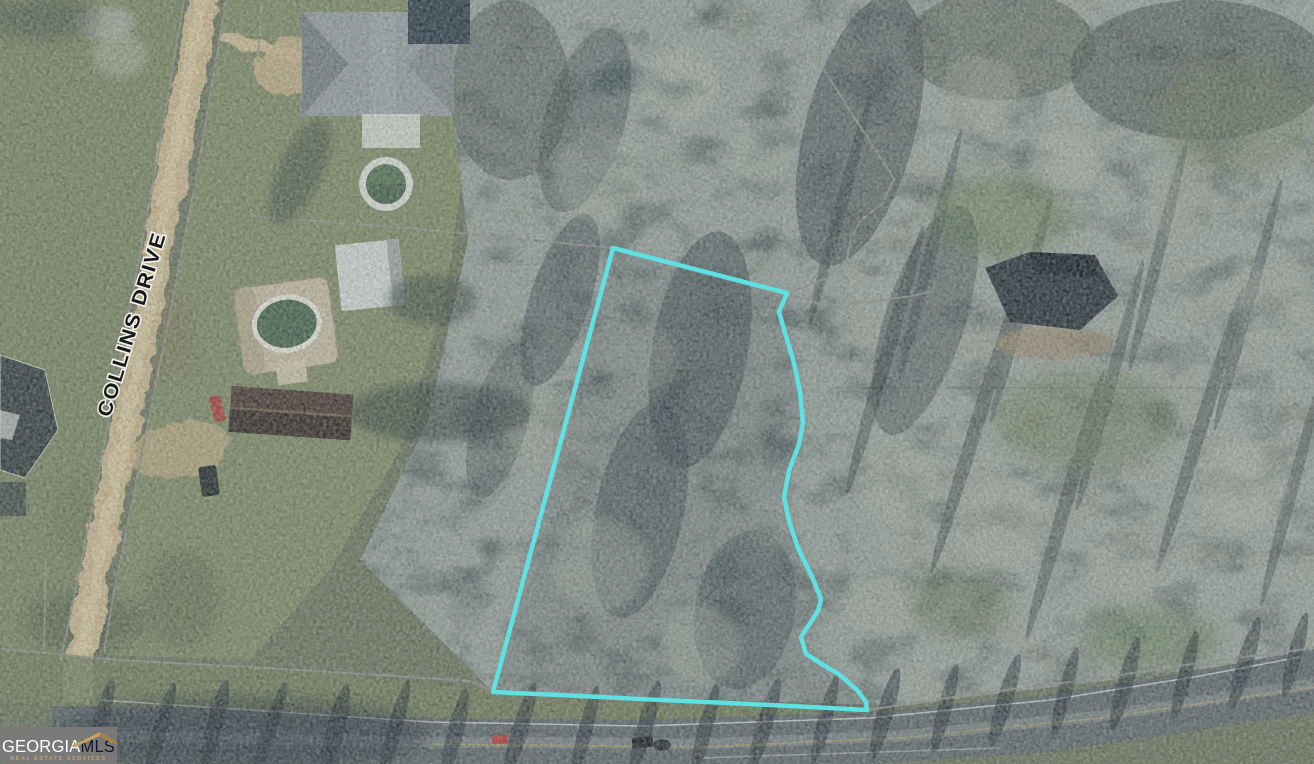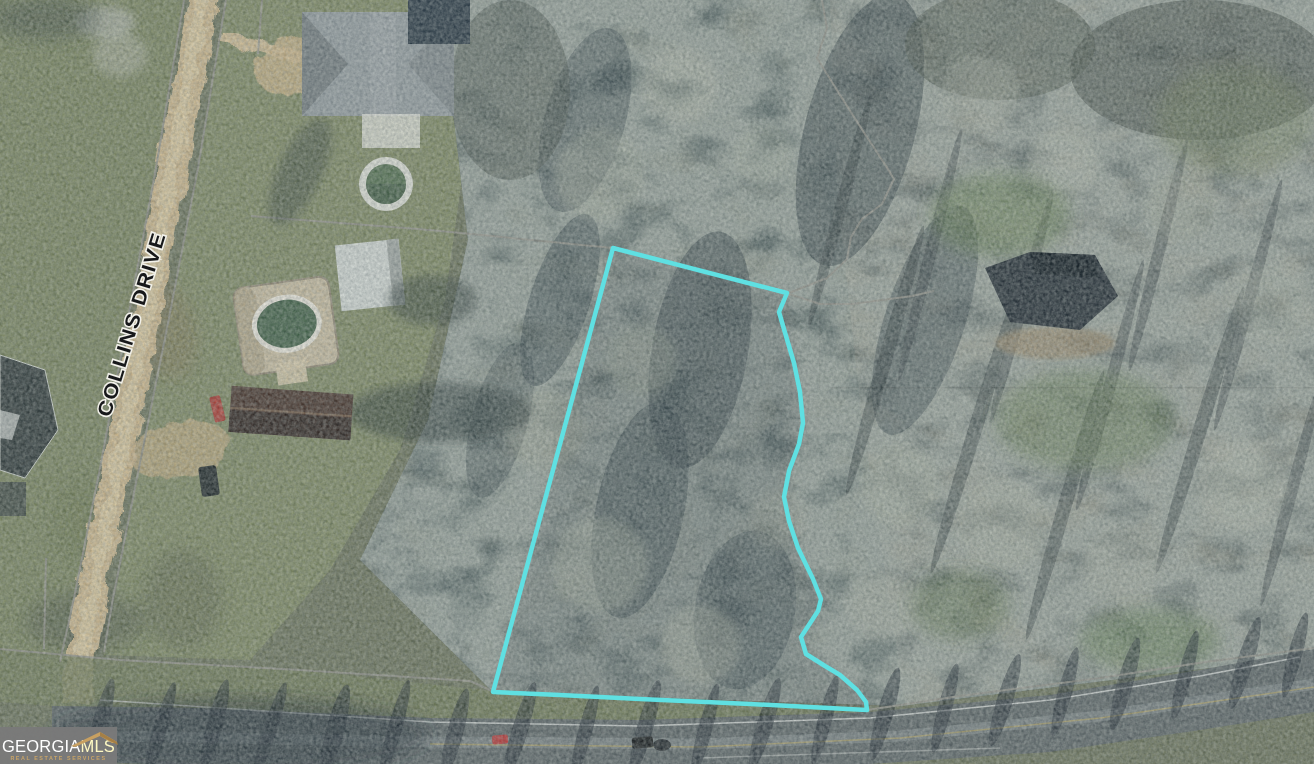--- a/index.html
+++ b/index.html
@@ -7,21 +7,21 @@
   #stage{position:relative;width:1314px;height:764px;}
   #map-svg{position:absolute;left:0;top:0;}
   
   .street-label{font-family:"Liberation Sans",sans-serif;font-weight:700;font-size:20px;
     fill:#17181a;stroke:#f2f1ea;stroke-width:3px;paint-order:stroke;letter-spacing:1.5px;}
   
   .logo{position:absolute;left:0;top:727px;width:117px;height:37px;background:rgba(122,122,122,.96);
     display:flex;flex-direction:column;align-items:center;justify-content:flex-end;padding-bottom:3px;box-sizing:border-box;}
   .logo .brand{position:relative;line-height:1;font-size:16.5px;font-weight:500;letter-spacing:.2px;white-space:nowrap;}
   .logo .brand .p1{color:#ffffff;}
-  .logo .brand .p2{color:#fef9c3;}
+  .logo .brand .p2{color:#0f172a;}
   .logo .roof{position:absolute;right:-6px;top:-7px;width:50px;height:16px;}
   .logo .tagline{margin-top:1px;font-size:5.4px;font-weight:700;letter-spacing:1.55px;color:#c8a468;white-space:nowrap;}
 </style>
 </head>
 <body>
 
 <div id="stage">
 <svg id="map-svg" width="1314" height="764" viewBox="0 0 1314 764">
   <defs>
     <filter id="grainD">

